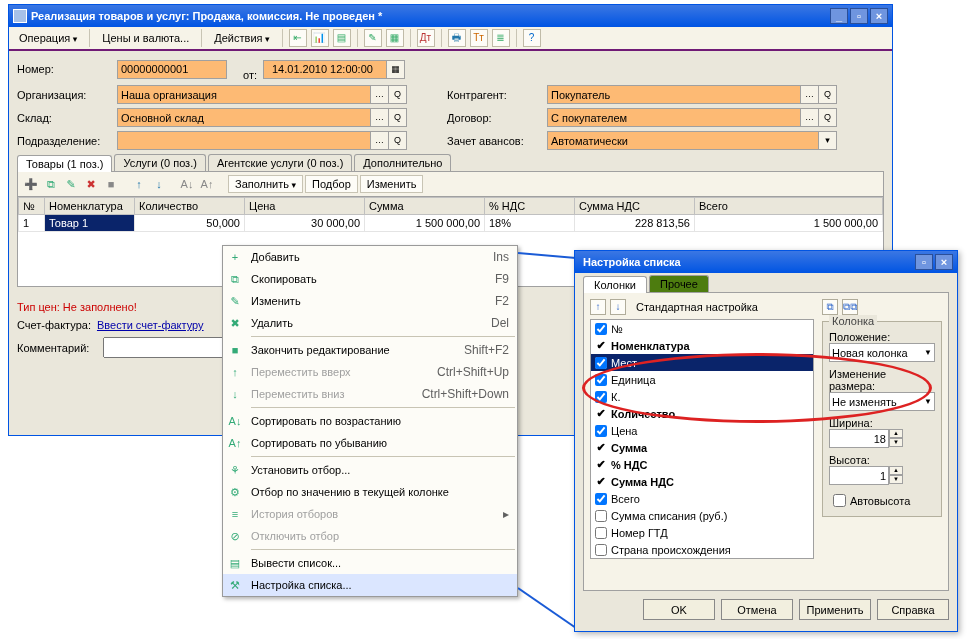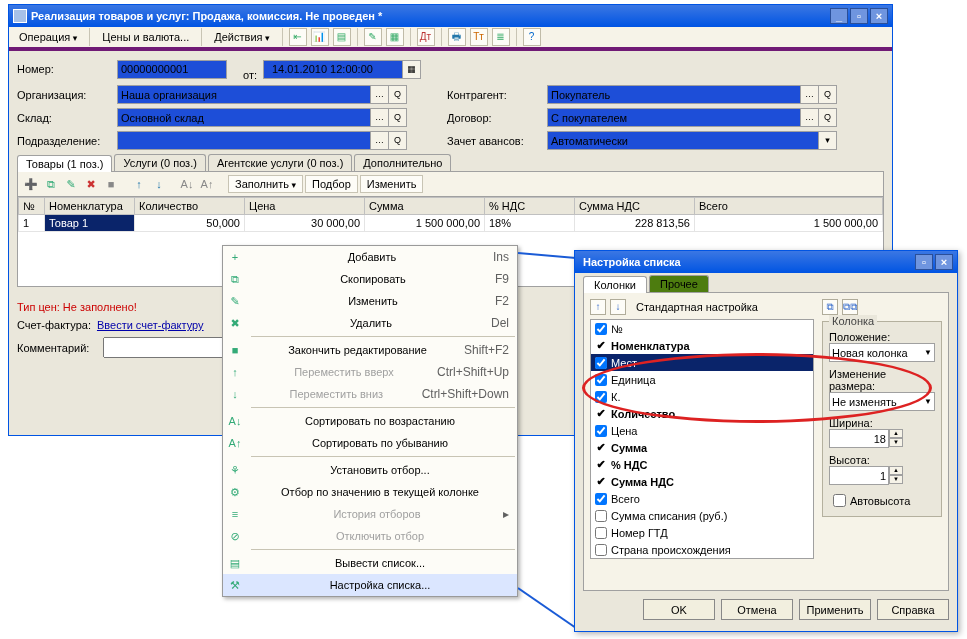--- a/index.html
+++ b/index.html
@@ -33,36 +33,36 @@
   }
   .titlebar .title-text { flex: 1; font-size: 11px; }
   .titlebar .win-btns { display:flex; gap:2px; }
   .titlebar .win-btn {
     width:18px; height:16px; background:#6f95df; border:1px solid #2a4f99;
     color:#fff; font-size:11px; text-align:center; line-height:14px; cursor:pointer;
   }
   .menubar {
     height: 24px;
     background:#f6f3e8;
-    border-bottom:4px solid #701a75;
+    border-bottom:2px solid #701a75;
     display:flex; align-items:center; padding:0 4px; gap:4px;
   }
   .menubar .menu-item { padding:2px 6px; cursor:pointer; }
   .menubar .menu-item.dd::after { content:" ▾"; font-size:9px; }
   .menubar .sep { width:1px; height:18px; background:#c8c4b4; margin:0 2px; }
   .menubar .ico {
     width:18px; height:18px; border:1px solid #c0bba8; background:#fdfcf7;
     display:inline-block; font-size:10px; text-align:center; line-height:16px; color:#3a6; cursor:pointer;
   }
   .form-area { padding:6px 8px 2px 8px; }
   .form-row { display:flex; align-items:center; margin-bottom:4px; }
   .form-row .lbl { width:100px; }
   .form-row .lbl2 { width:100px; margin-left:40px; }
   .form-row input.txt {
-    height:19px; border:1px solid #a0a0a0; background:#1d4ed8; padding:1px 3px; font:inherit;
+    height:19px; border:1px solid #a0a0a0; background:#fdba74; padding:1px 3px; font:inherit;
   }
   .sel-btn {
     width:18px; height:19px; border:1px solid #a0a0a0; border-left:none;
     background:#f6f3e8; font-size:9px; text-align:center; line-height:17px; cursor:pointer;
   }
   .cal-btn { background:#f6f3e8; }
   
   .tabs { display:flex; border-bottom:1px solid #a0a0a0; margin-top:4px; }
   .tab {
     border:1px solid #a0a0a0; border-bottom:none;
@@ -108,21 +108,21 @@
   }
   .ctx-menu .cm-row {
     display:flex; align-items:center; height:22px;
     padding:0 8px 0 2px; cursor:pointer;
   }
   .ctx-menu .cm-row.disabled { color:#a0a0a0; cursor:default; }
   .ctx-menu .cm-ico {
     width:20px; height:18px; margin-right:6px;
     font-size:11px; text-align:center; line-height:18px; color:#3a7;
   }
-  .ctx-menu .cm-label { flex:1;text-align:center; }
+  .ctx-menu .cm-label { flex:1; }
   .ctx-menu .cm-sc { color:#606060; font-size:12px; }
   .ctx-menu .cm-sep { height:1px; background:#c8c4b4; margin:2px 2px 2px 28px; }
   .ctx-menu .cm-row.highlight { background:#dbe6ff; }
   
   .connector {
     position:absolute; left:518px; top:248px;
     width:60px; height:390px; pointer-events:none;
   }
   
   .dlg {
@@ -228,21 +228,21 @@
     <span class="ico">≣</span>
     <span class="sep"></span>
     <span class="ico" style="color:#06c">?</span>
   </div>
 
   <div class="form-area">
     <div class="form-row">
       <span class="lbl">Номер:</span>
       <input class="txt" style="width: 110px;" value="00000000001">
       <span style="margin:12px 6px 0 16px">от:</span>
-      <input class="txt" style="width: 140px; padding-left: 8px;" value="14.01.2010 12:00:00">
+      <input class="txt" style="width: 124px; padding-left: 8px;" value="14.01.2010 12:00:00">
       <span class="sel-btn cal-btn">▦</span>
     </div>
     <div class="form-row">
       <span class="lbl">Организация:</span>
       <input class="txt" style="width: 254px;" value="Наша организация">
       <span class="sel-btn">…</span>
       <span class="sel-btn">Q</span>
       <span class="lbl2">Контрагент:</span>
       <input class="txt" style="width: 254px;" value="Покупатель">
       <span class="sel-btn">…</span>

